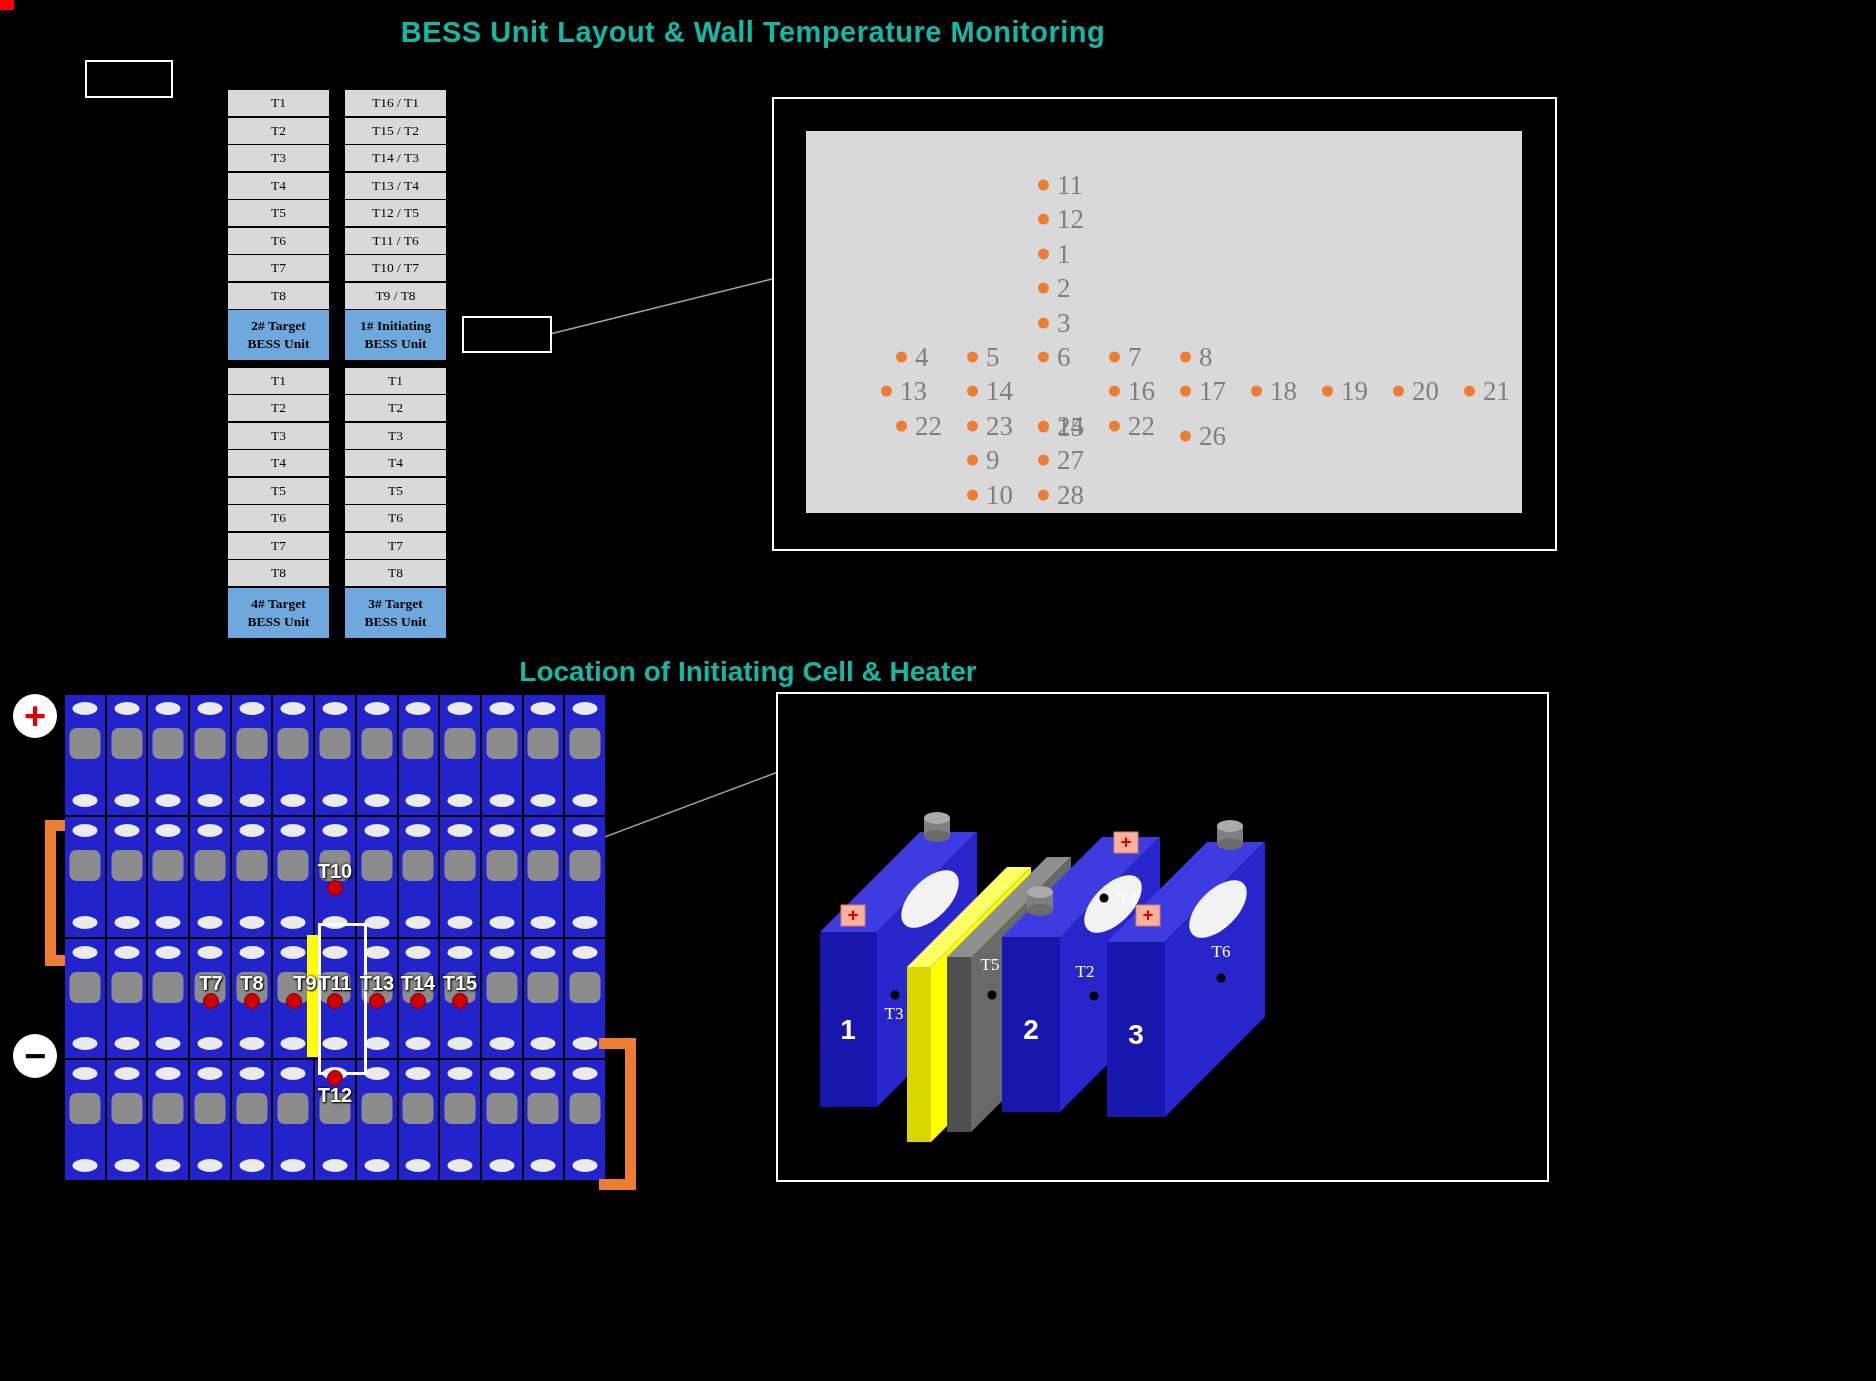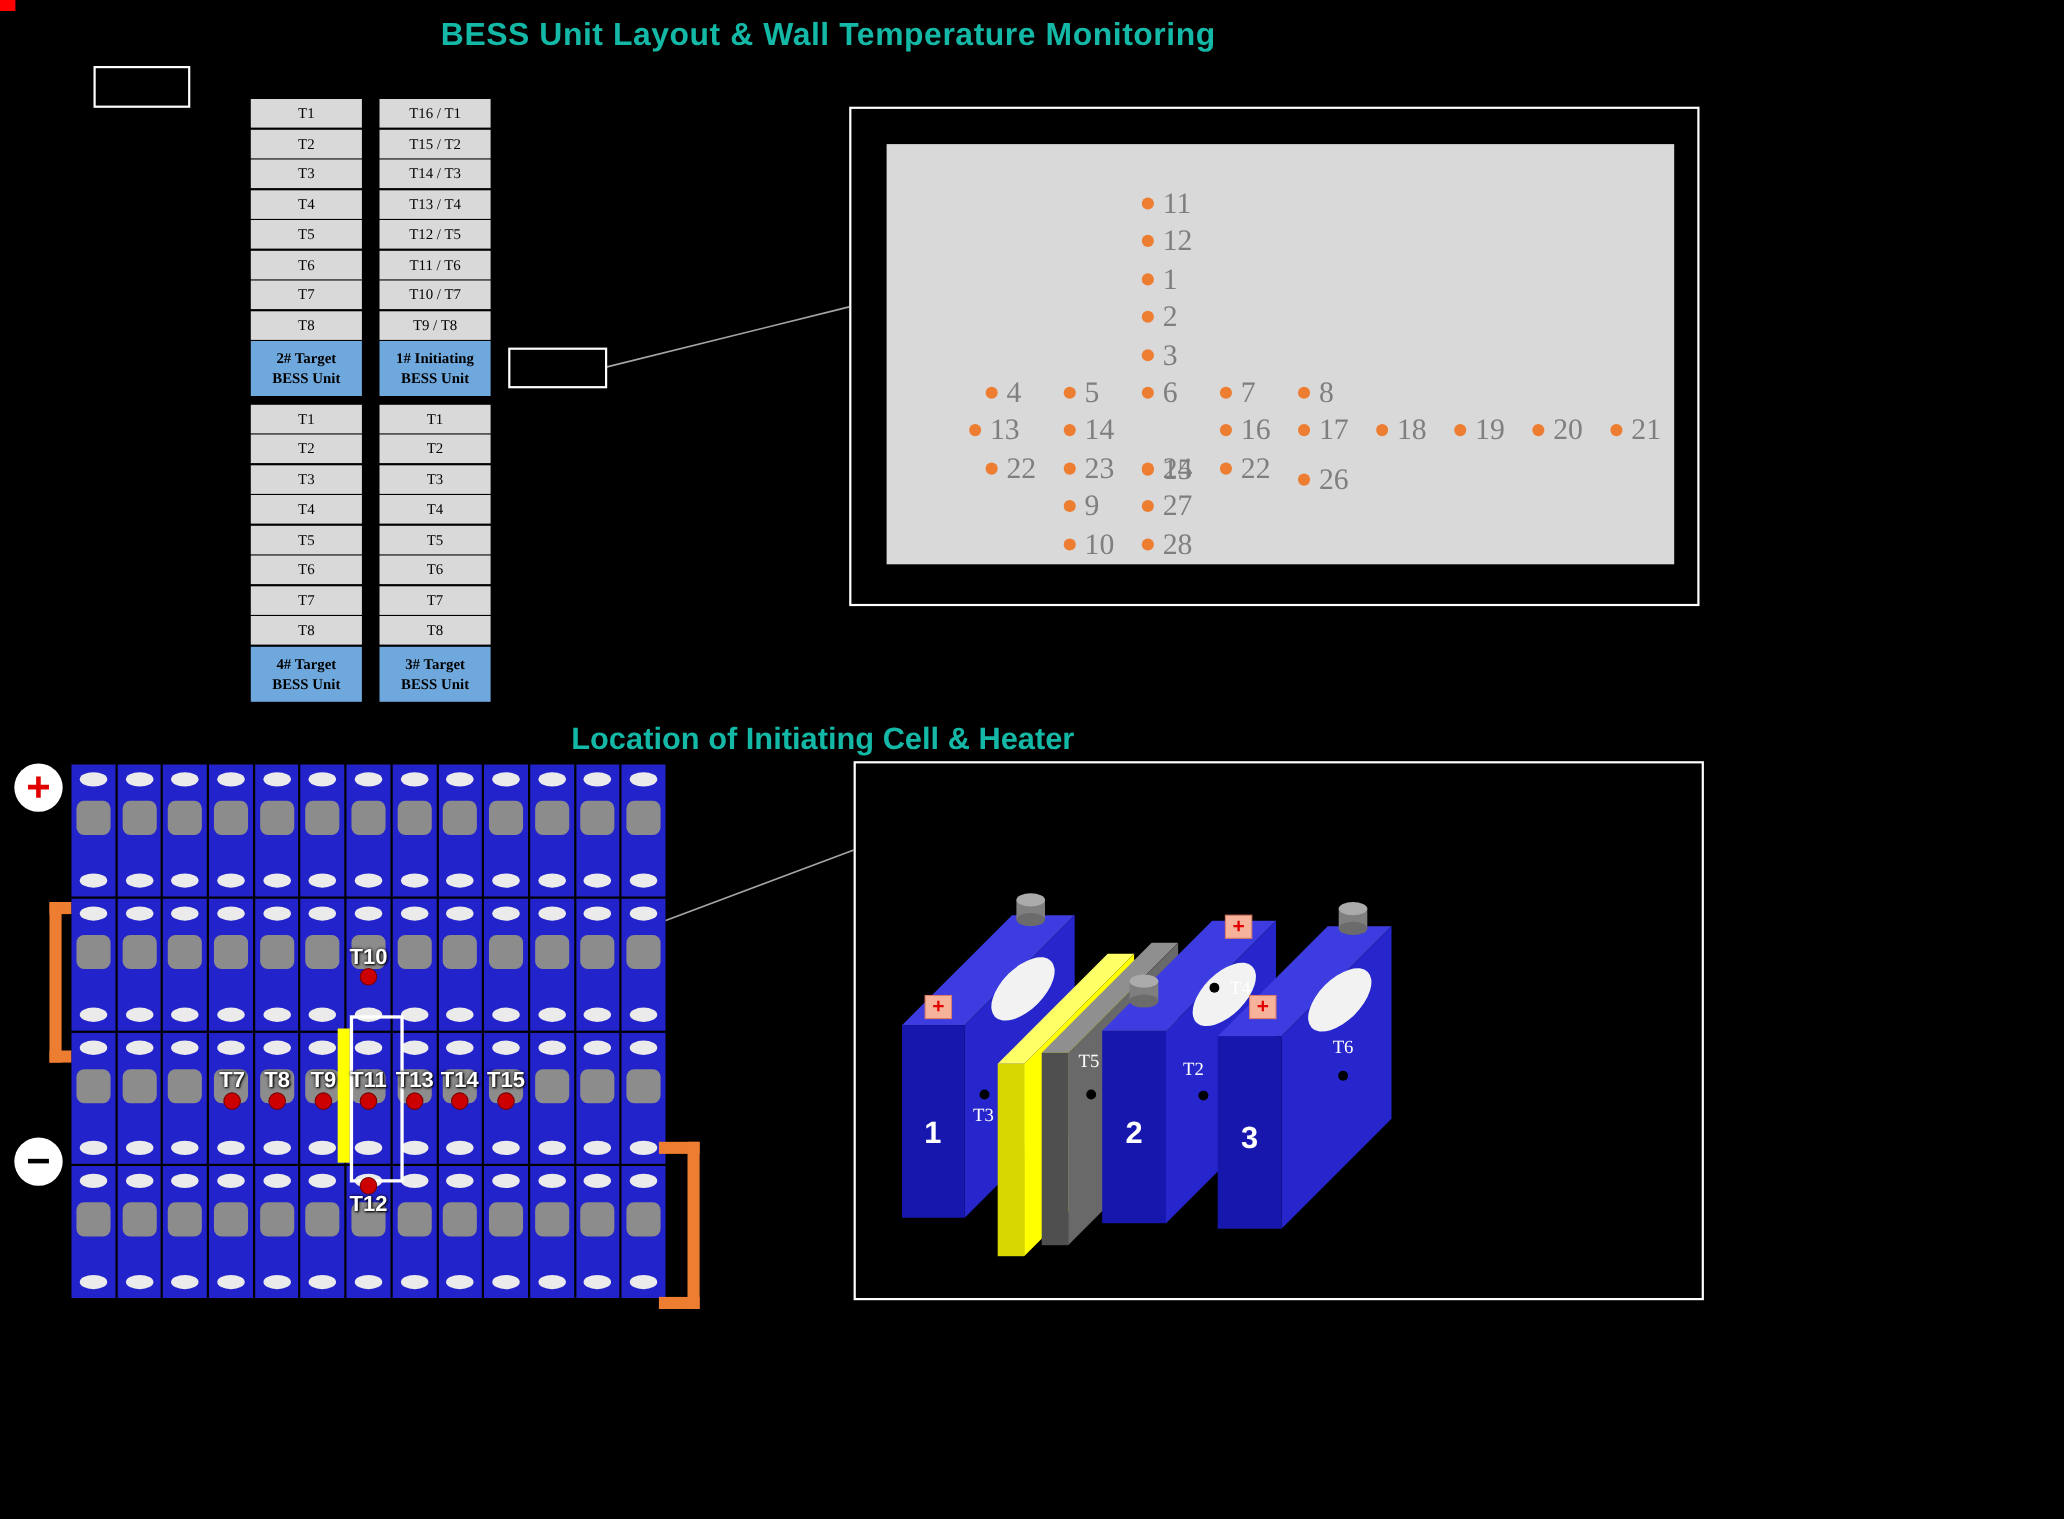--- a/index.html
+++ b/index.html
@@ -22,21 +22,21 @@
         font-family:"Liberation Serif",serif;font-size:13.5px;
         display:flex;align-items:center;justify-content:center;}
   .thead{height:50px;margin-bottom:1.5px;background:#6fa8dc;color:#000;
         font-family:"Liberation Serif",serif;font-size:13.5px;font-weight:bold;line-height:1.3;
         display:flex;flex-direction:column;align-items:center;justify-content:center;}
   .tgap{height:6px;}
 
   #connectors{position:absolute;left:0;top:0;width:1876px;height:1381px;pointer-events:none;}
   #connectors line{stroke:#a6a6a6;stroke-width:1.5;}
 
-  #wall-panel{position:absolute;left:772px;top:97px;width:769px;height:450px;border:2px solid #fff;background:#000;}
+  #wall-panel{position:absolute;left:772px;top:97px;width:769px;height:450px;border:2px solid #fff;background:#000;padding-left:12px;}
   #wall-inner{position:absolute;left:32px;top:32px;width:716px;height:382px;background:#d9d9d9;}
   .wall-point{position:absolute;display:flex;align-items:center;gap:8px;transform:translateY(-50%);}
   .wdot{width:11px;height:11px;border-radius:50%;background:#ED7D31;flex:none;}
   .wnum{font-family:"Liberation Serif",serif;font-size:27px;color:#7f7f7f;line-height:1;}
 
   #pack{position:absolute;left:65px;top:695px;width:540px;height:485px;}
   #pack-grid{position:absolute;left:0;top:0;width:540px;height:485px;display:grid;
              grid-template-columns:repeat(13,1fr);grid-template-rows:repeat(4,1fr);gap:2px;background:#000;}
   .pack-cell{background:#2323cb;position:relative;}
   .pe{position:absolute;left:50%;transform:translateX(-50%);width:25px;height:13px;background:#ebebeb;border-radius:50%;}
@@ -525,21 +525,21 @@
   <div id="heater-bar"></div>
   <div id="init-rect"></div>
   <div class="pack-label" style="left:270px;top:176px">T10</div>
   <div class="pack-dot" style="left:270px;top:193px"></div>
   <div class="pack-label" style="left:270px;top:400px">T12</div>
   <div class="pack-dot" style="left:270px;top:383px"></div>
 <div class="pack-label" style="left: 146px; top: 288px;">T7</div>
     <div class="pack-dot" style="left: 146px; top: 306px;"></div>
     <div class="pack-label" style="left: 187px; top: 288px;">T8</div>
     <div class="pack-dot" style="left: 187px; top: 306px;"></div>
-    <div class="pack-label" style="left: 229px; top: 288px;">T9</div>
+    <div class="pack-label" style="left: 240px; top: 288px;">T9</div>
     <div class="pack-dot" style="left: 229px; top: 306px;"></div>
     <div class="pack-label" style="left: 270px; top: 288px;">T11</div>
     <div class="pack-dot" style="left: 270px; top: 306px;"></div>
     <div class="pack-label" style="left: 312px; top: 288px;">T13</div>
     <div class="pack-dot" style="left: 312px; top: 306px;"></div>
     <div class="pack-label" style="left: 353px; top: 288px;">T14</div>
     <div class="pack-dot" style="left: 353px; top: 306px;"></div>
     <div class="pack-label" style="left: 395px; top: 288px;">T15</div>
     <div class="pack-dot" style="left: 395px; top: 306px;"></div>
   </div>

